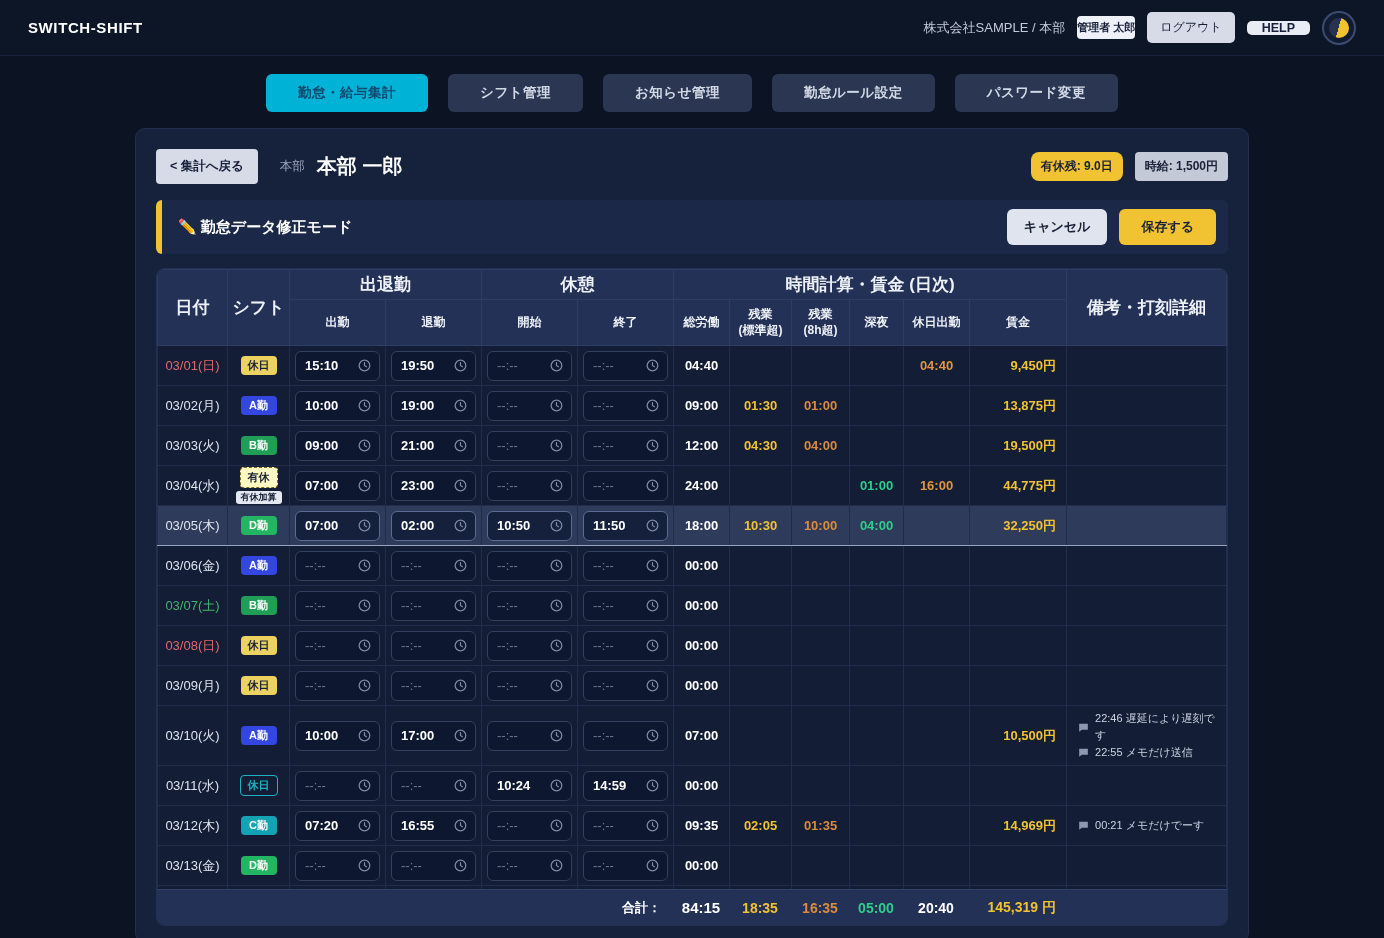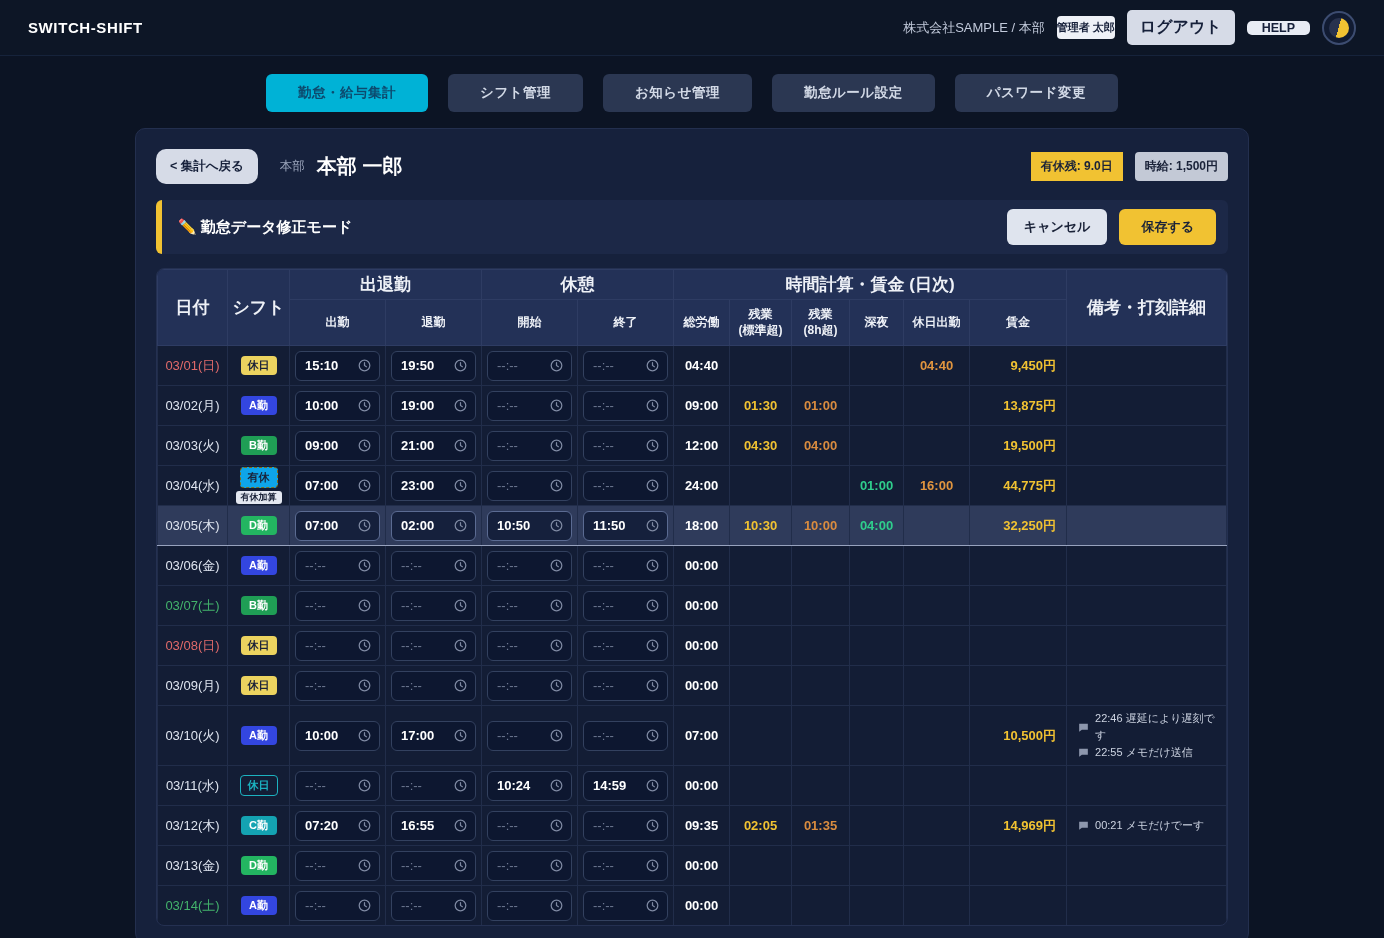--- a/index.html
+++ b/index.html
@@ -6,40 +6,40 @@
   html,body{width:1384px;height:938px;overflow:hidden;}
   body{background:#0c1424;font-family:"Liberation Sans","DejaVu Sans",sans-serif;color:#e8ecf4;}
 
   
   .topbar{height:56px;display:flex;align-items:center;justify-content:space-between;
     padding:0 28px;background:#0d1626;border-bottom:1px solid #16233b;}
   .logo{font-weight:bold;font-size:15px;letter-spacing:.6px;color:#ffffff;}
   .topbar-right{display:flex;align-items:center;gap:12px;}
   .company{font-size:13px;color:#c2cadb;}
   .badge-admin{background:#eef1f7;color:#16203a;font-size:11px;font-weight:bold;padding:4px 0;border-radius:4px;}
-  .btn-logout{background:#d6dbe7;color:#16203a;font-size:16px;font-weight:bold;padding:7px 13px;border:none;border-radius:5px;cursor:pointer;}
+  .btn-logout{background:#d6dbe7;color:#16203a;font-size:12px;font-weight:normal;padding:7px 13px;border:none;border-radius:5px;cursor:pointer;}
   .btn-help{background:#e8ecf4;color:#16203a;font-size:12.5px;font-weight:bold;padding:0 15px;border:none;border-radius:5px;cursor:pointer;}
   .theme-toggle{width:34px;height:34px;border-radius:50%;border:2px solid #3c4c70;background:#111b32;
     display:flex;align-items:center;justify-content:center;cursor:pointer;}
   .theme-half{width:20px;height:20px;border-radius:50%;background:linear-gradient(105deg,#28324e 48%,#f1c232 48%);}
 
   
   .tabs{display:flex;justify-content:center;gap:20px;padding:18px 0 14px;}
   .tab{height:38px;padding:0 32px;border:none;border-radius:6px;background:#2b3752;color:#d2d9e6;
     font-size:13.5px;font-weight:bold;cursor:pointer;letter-spacing:.5px;}
   .tab.active{background:#00b2d6;color:#0c4a6e;}
 
   
   .card{width:1114px;margin:2px auto 0;background:#16213c;border:1px solid #232f4e;border-radius:10px;padding:16px 20px 16px;}
   .toolbar{display:flex;align-items:center;gap:12px;padding:4px 0 16px;}
-  .btn-back{background:#d6dbe7;color:#16203a;font-size:12.5px;font-weight:bold;padding:9px 14px;border:none;border-radius:10px;cursor:pointer;}
+  .btn-back{background:#d6dbe7;color:#16203a;font-size:12.5px;font-weight:bold;padding:9px 14px;border:none;border-radius:4px;cursor:pointer;}
   .dept{font-size:12.5px;color:#9aa4ba;margin-left:10px;}
   .employee{font-size:20px;font-weight:bold;color:#ffffff;}
   .toolbar-right{margin-left:auto;display:flex;gap:12px;}
-  .badge-yellow{background:#f1c232;color:#1a2238;font-size:12px;font-weight:bold;padding:6px 10px;border-radius:0;}
+  .badge-yellow{background:#f1c232;color:#1a2238;font-size:12px;font-weight:bold;padding:6px 10px;border-radius:8px;}
   .badge-gray{background:#c3c9d6;color:#1a2238;font-size:12px;font-weight:bold;padding:6px 10px;border-radius:4px;}
 
   .edit-banner{display:flex;align-items:center;justify-content:space-between;background:#1c2847;
     border-left:6px solid #f1c232;border-radius:6px;padding:9px 12px 9px 16px;margin-bottom:14px;}
   .edit-title{font-size:15px;font-weight:bold;color:#ffffff;}
   .banner-btns{display:flex;gap:12px;}
   .btn-cancel{background:#dfe4ee;color:#1a2238;font-size:13px;font-weight:bold;padding:9px 17px;border:none;border-radius:6px;cursor:pointer;}
   .btn-save{background:#f1c232;color:#1a2238;font-size:13px;font-weight:bold;padding:9px 22px;border:none;border-radius:6px;cursor:pointer;}
 
   
@@ -50,21 +50,21 @@
   thead tr.sub th{height:46px;font-size:12px;}
   .th2{white-space:pre-line;line-height:1.3;font-size:11.5px;}
 
   tbody td{border:1px solid #212d4a;height:40px;text-align:center;font-size:13px;vertical-align:middle;}
   td.c-date{color:#dfe5f0;}
   .day-sun{color:#e06a6a !important;}
   .day-sat{color:#43b36b !important;}
 
   .sbadge{display:inline-block;min-width:36px;padding:3px 7px;border-radius:4px;font-size:11px;font-weight:bold;line-height:1.2;}
   .s-holiday{background:#ecd35f;color:#1a2238;}
-  .s-paidleave{background:#0ea5e9;color:#1a2238;border:1px dashed #7c6d1a;}
+  .s-paidleave{background:#fef9c3;color:#1a2238;border:1px dashed #7c6d1a;}
   .s-shiftA{background:#3346e0;color:#ffffff;}
   .s-shiftB{background:#1f9e55;color:#ffffff;}
   .s-shiftC{background:#14a3b2;color:#ffffff;}
   .s-shiftD{background:#23b561;color:#ffffff;}
   .s-holiday-outline{background:transparent;border:1px solid #1cb2c0;color:#1cb2c0;}
   .sbadge-sub{display:block;margin:3px auto 0;width:max-content;background:#e4e8f1;color:#1a2238;
     font-size:9px;font-weight:bold;padding:1px 5px;border-radius:3px;line-height:1.3;}
 
   td.c-time{padding:0 5px;}
   .tbox{display:flex;align-items:center;justify-content:space-between;height:30px;padding:0 7px 0 9px;
@@ -858,15 +858,24 @@
             <td class="c-num v-otstd"></td>
             <td class="c-num v-ot8"></td>
             <td class="c-num v-night"></td>
             <td class="c-num v-hol"></td>
             <td class="c-wage"></td>
             <td class="c-notes"></td>
           </tr>
         </tbody>
     </table>
 
+    <div class="totals-bar">
+      <div class="t-label">合計：</div>
+      <div class="t-cell tw-total">84:15</div>
+      <div class="t-cell tw-otstd">18:35</div>
+      <div class="t-cell tw-ot8">16:35</div>
+      <div class="t-cell tw-night">05:00</div>
+      <div class="t-cell tw-hol">20:40</div>
+      <div class="t-cell tw-wage">145,319 円</div>
+    </div>
   </div>
 
 </main>
 
 </body></html>

